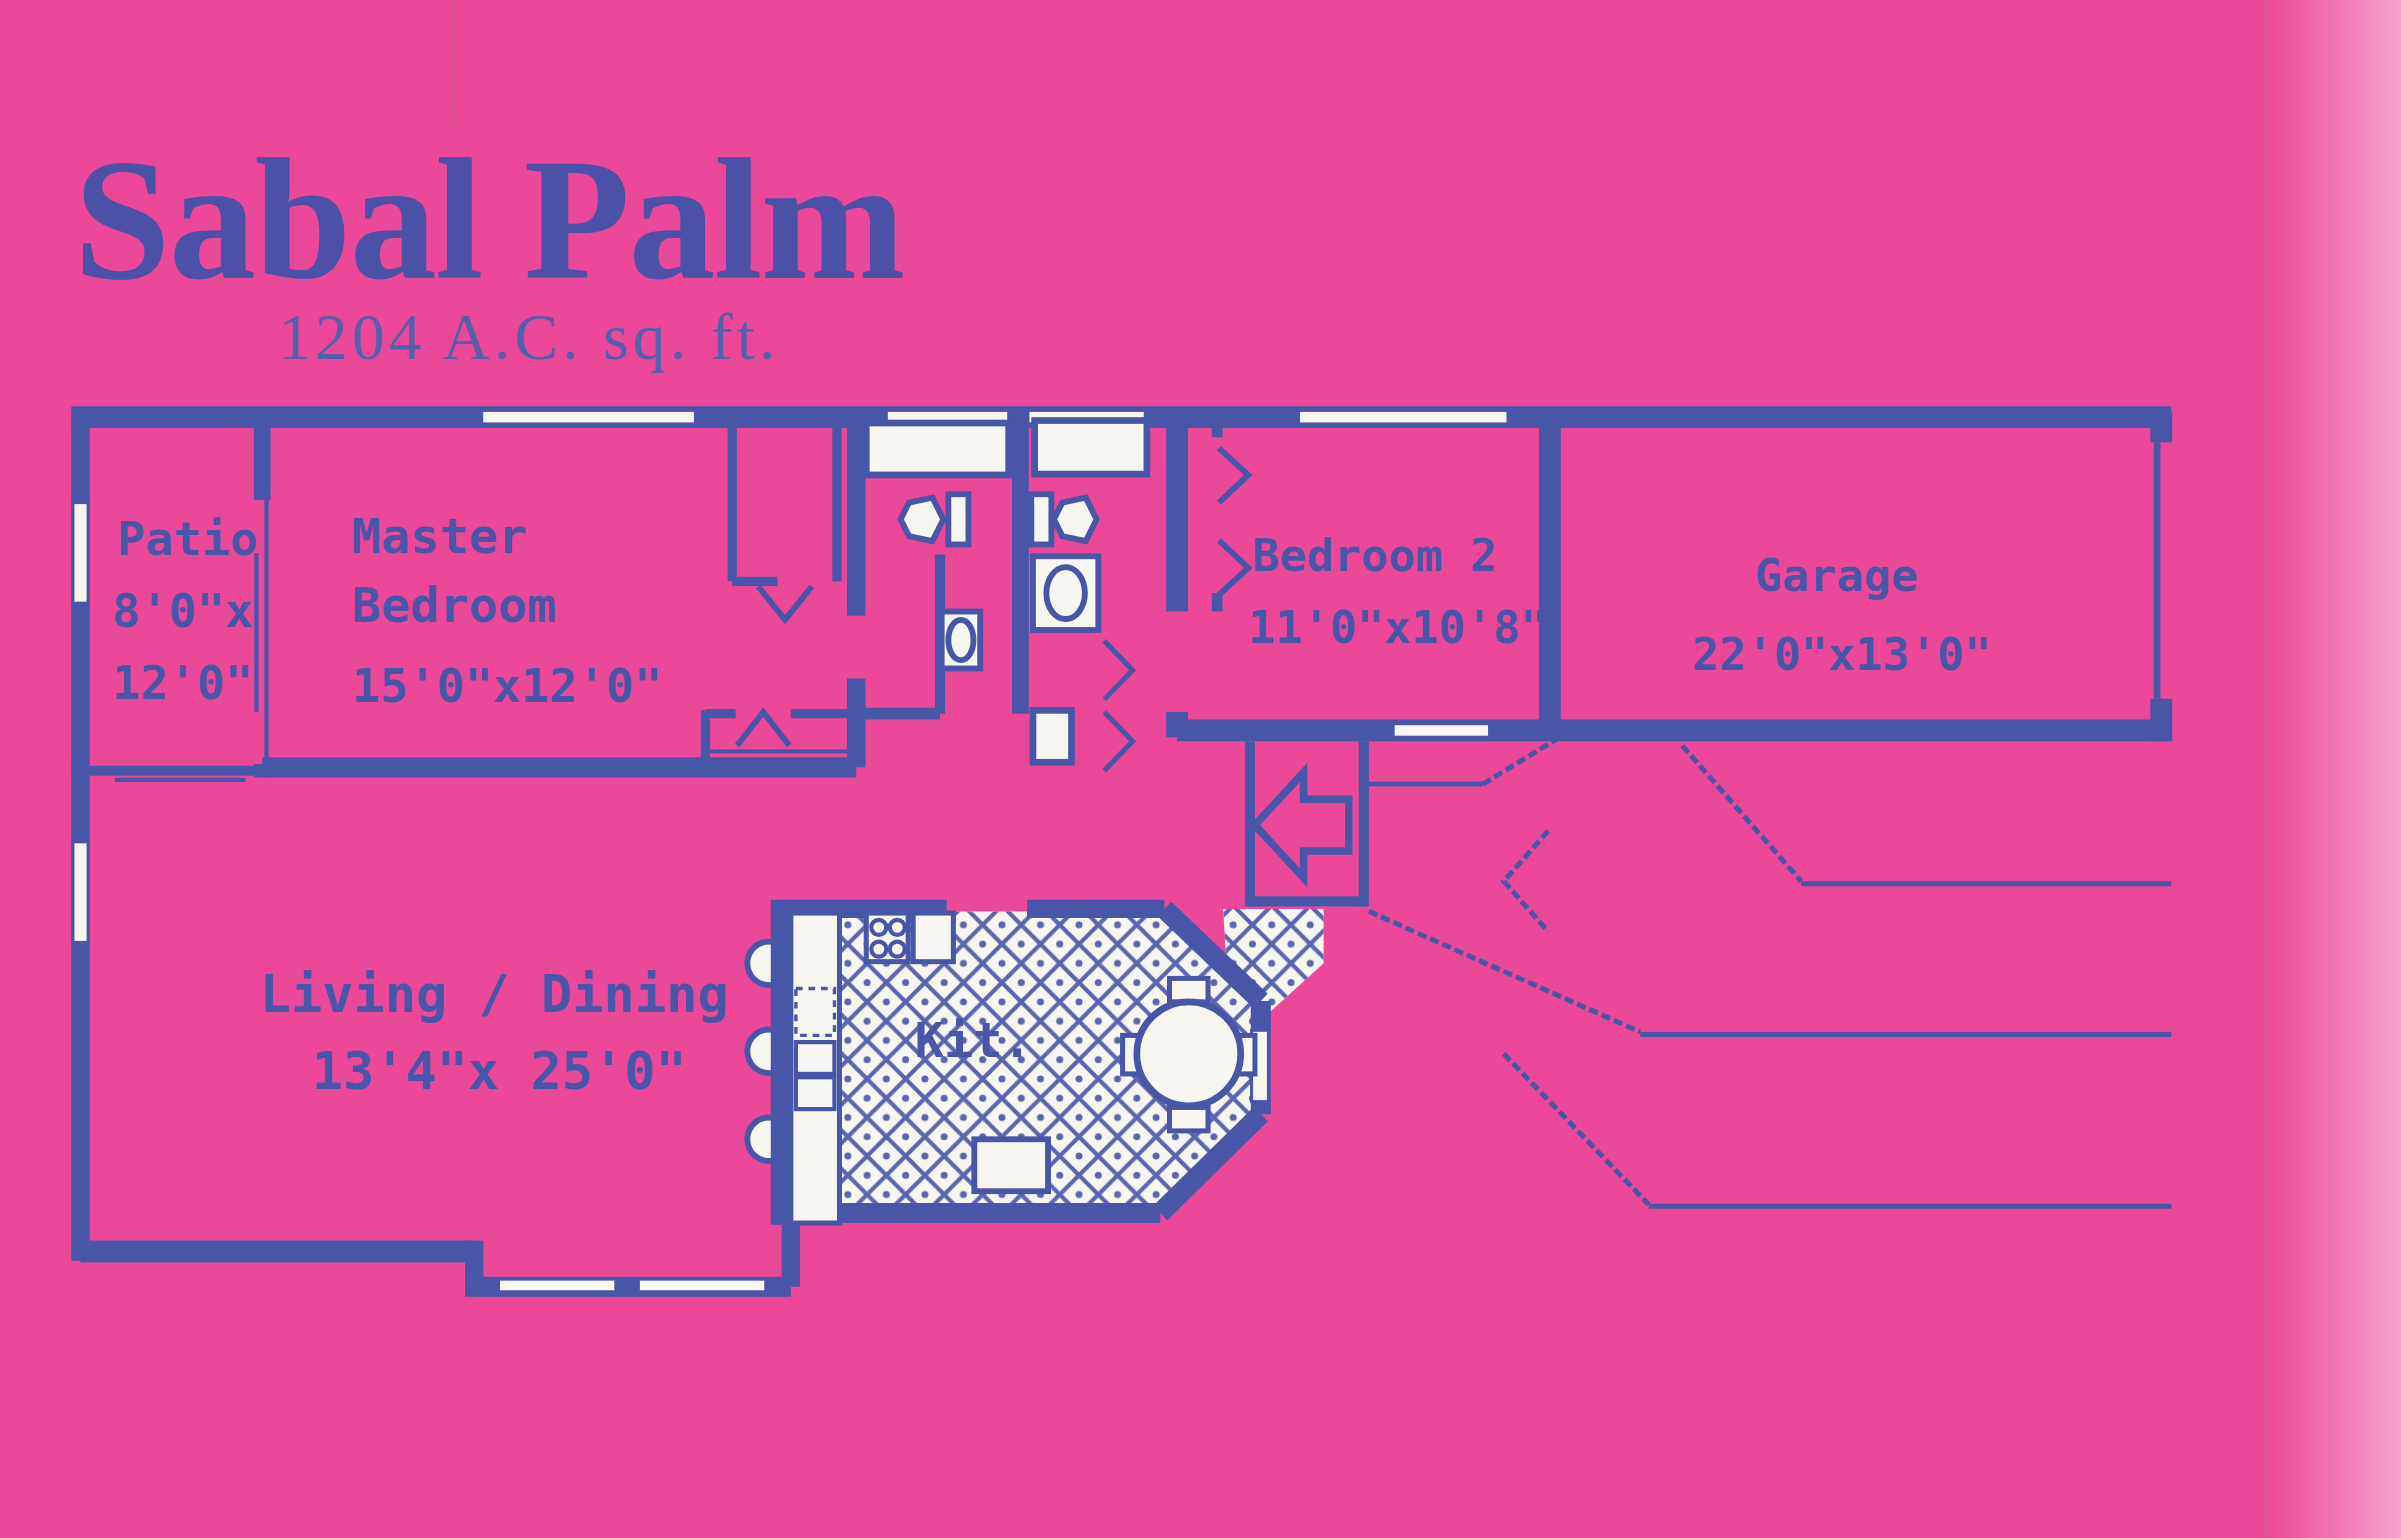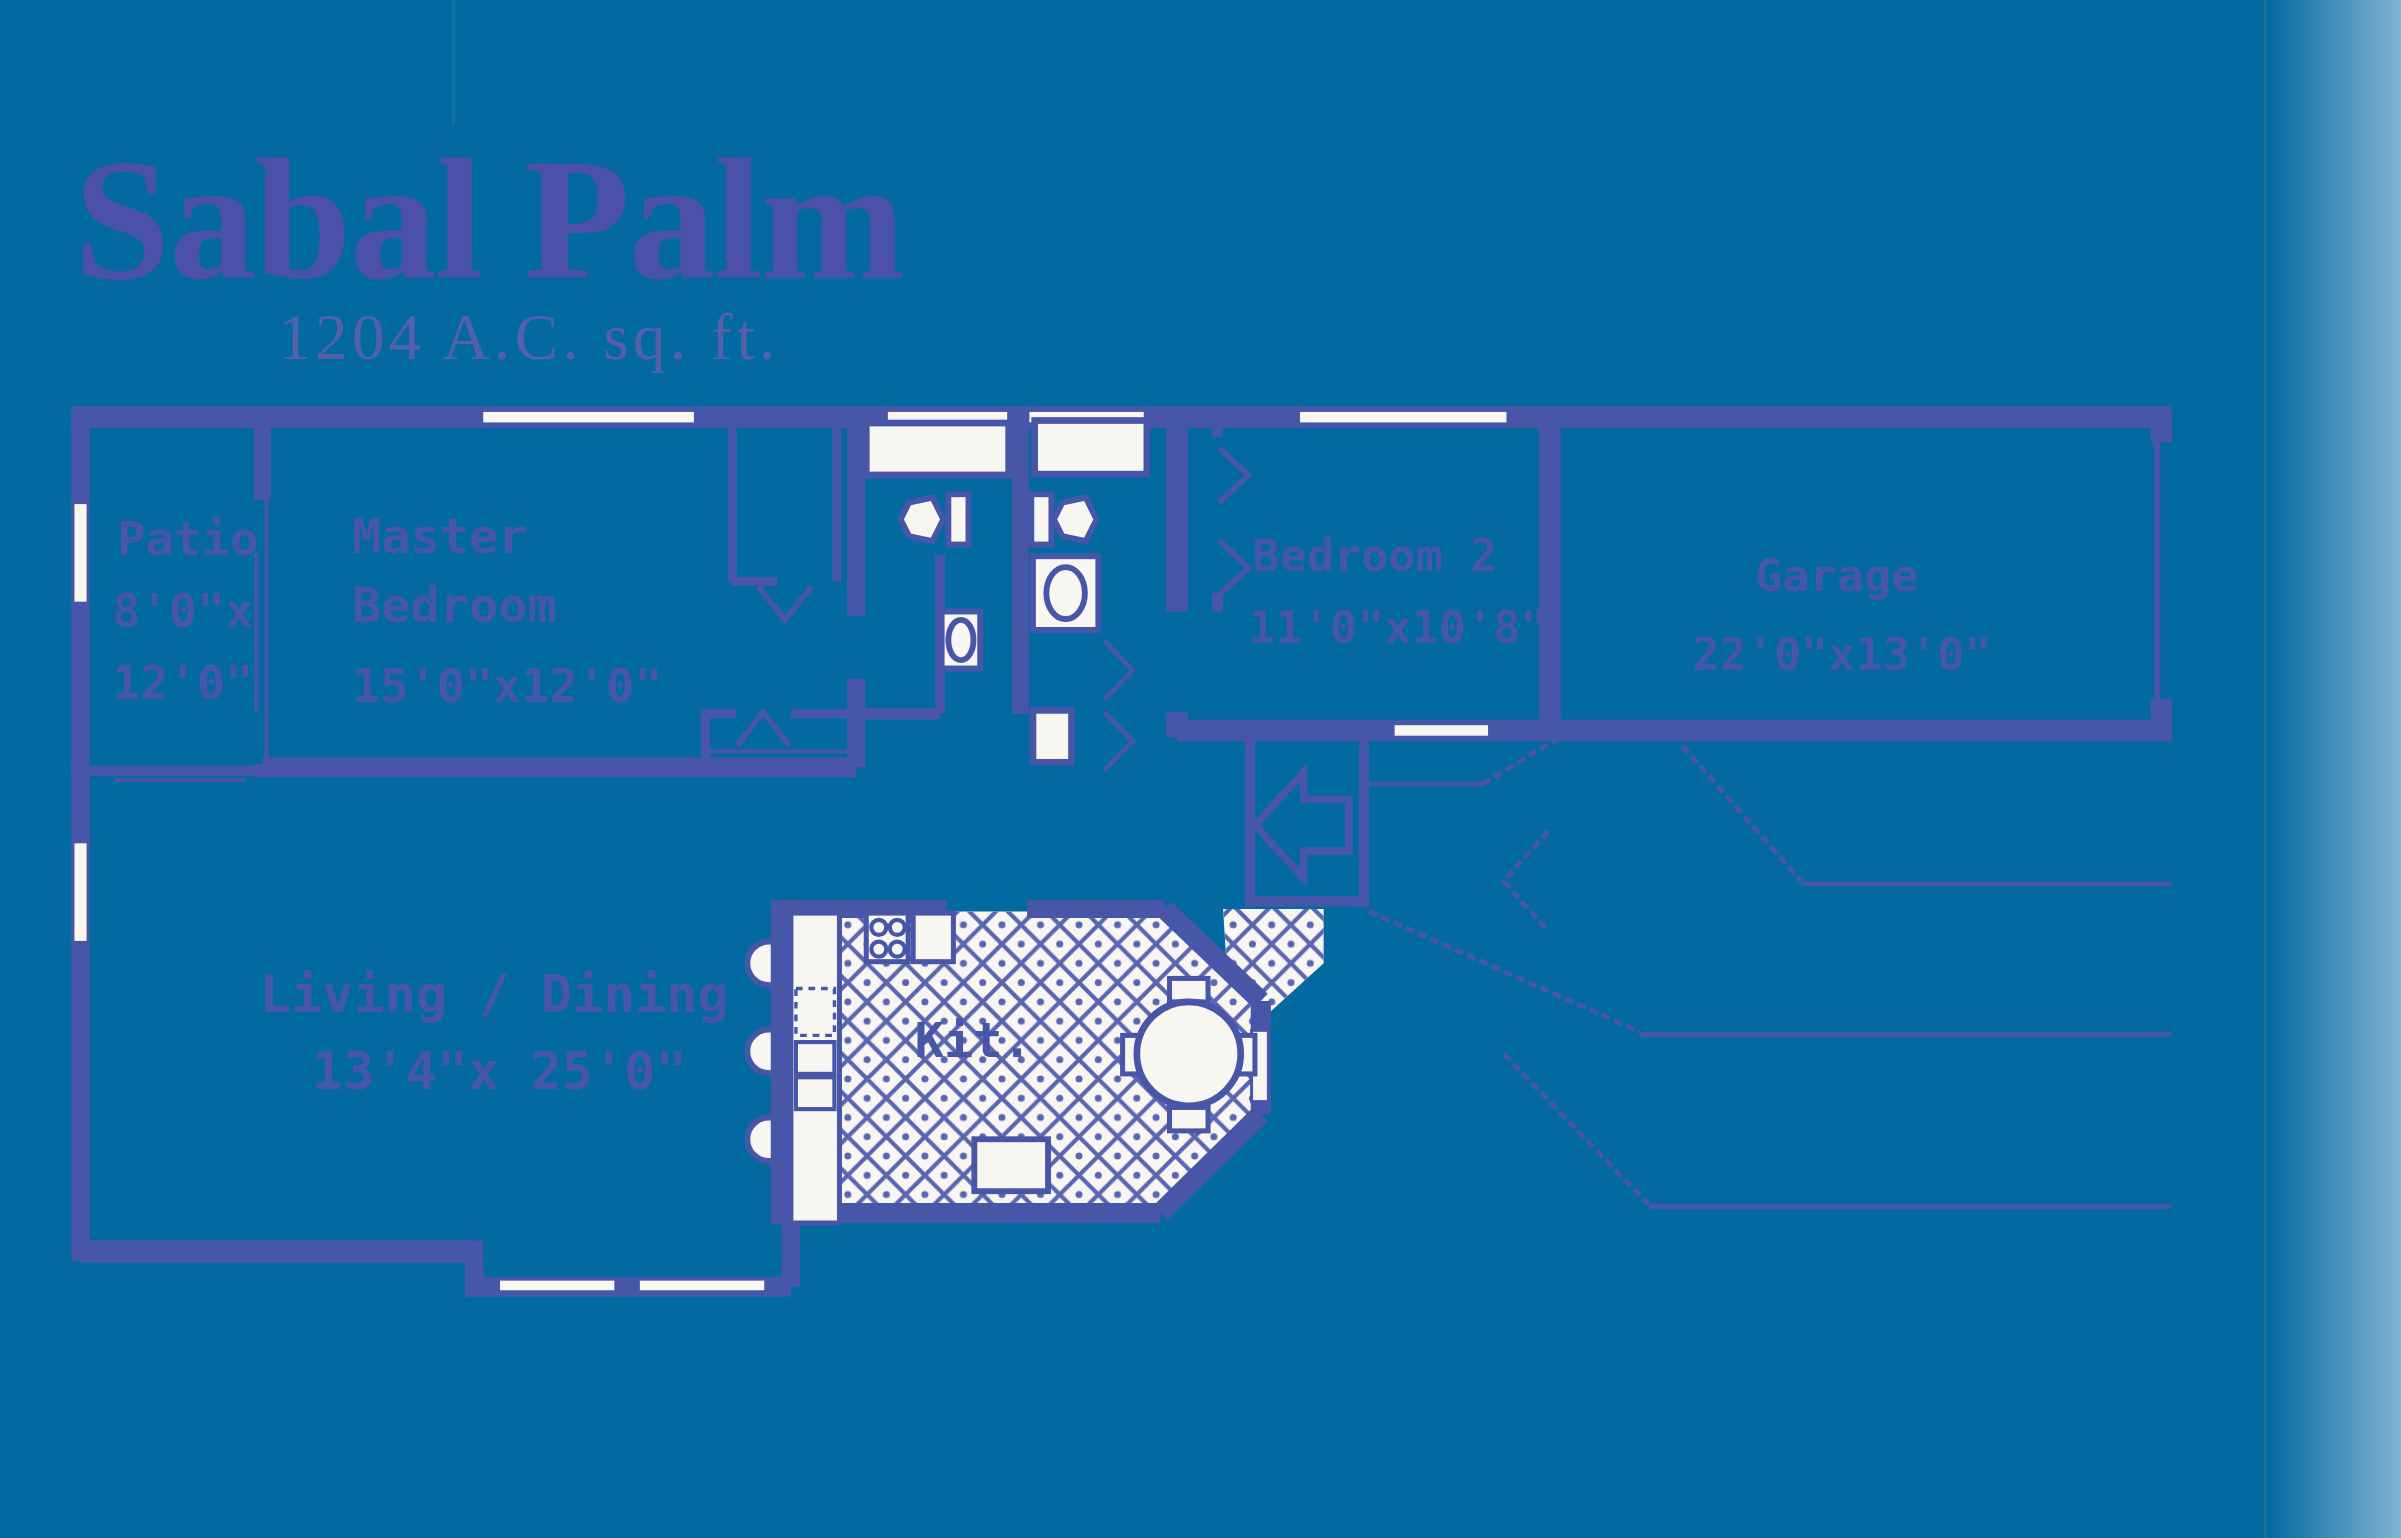--- a/index.html
+++ b/index.html
@@ -1,16 +1,16 @@
 <!DOCTYPE html>
 <html style="font-size:13.4px"><head>
 <meta charset="utf-8">
 <style>
   html,body{margin:0;padding:0;background:#e9e7e1;}
-  .page{position:relative;width:2401px;height:1538px;background:#0369a1;overflow:hidden;
+  .page{position:relative;width:2401px;height:1538px;background:#ec4899;overflow:hidden;
         font-family:"Liberation Sans",sans-serif;}
   .page svg{display:block;position:absolute;inset:0;}
   
   .crease{position:absolute;top:0;bottom:0;width:2.5px;background:rgba(140,138,125,.18);}
   .crease.short{bottom:auto;height:126px;}
   .edgeglow{position:absolute;top:0;bottom:0;right:0;width:134px;
             background:linear-gradient(90deg,rgba(255,255,255,0),rgba(255,255,255,.5));}
   text{user-select:none;}
   .roomlabel{font-family:"DejaVu Sans Mono",monospace;font-weight:700;fill:#4856a8;}
   .titletext{font-family:"Liberation Serif",serif;font-weight:700;fill:#4a51a6;}

